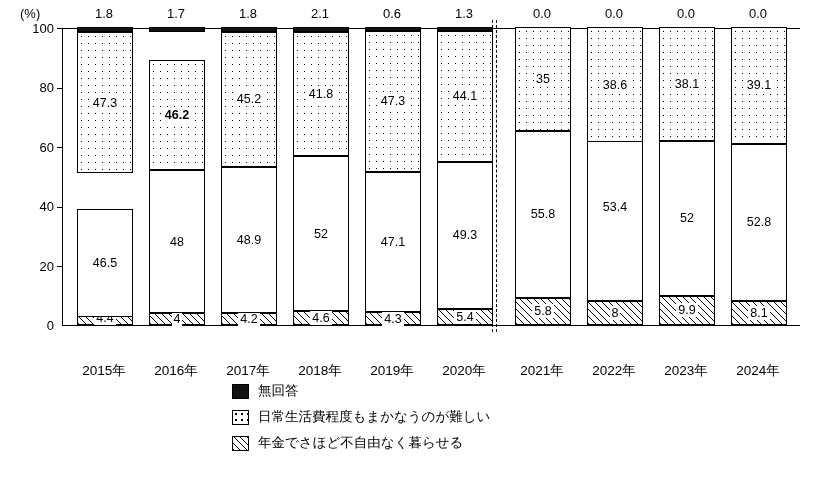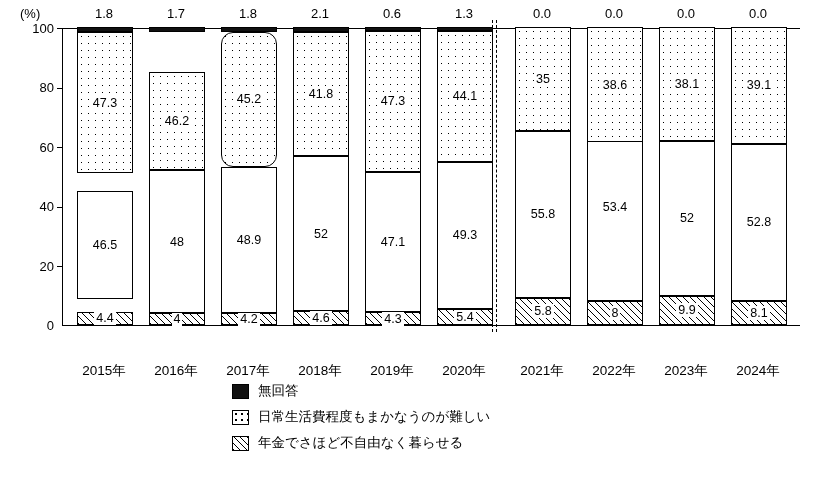--- a/index.html
+++ b/index.html
@@ -196,50 +196,50 @@
     <div class="tick" style="top:0px;"></div>
     <div class="tick" style="top:59.6px;"></div>
     <div class="tick" style="top:119.2px;"></div>
     <div class="tick" style="top:178.8px;"></div>
     <div class="tick" style="top:238.4px;"></div>
 
     <div class="bar" style="left:14px;">
       <div class="seg seg-hatch" style="bottom:0; height:13.1px;">
           <span class="seg-label">4.4</span>
         </div>
-      <div class="seg seg-white" style="bottom:26px; height:108px;">
+      <div class="seg seg-white" style="bottom:8px; height:108px;">
           <span class="seg-label">46.5</span>
         </div>
       <div class="seg seg-dots" style="bottom:151.7px; height:141.0px;">
           <span class="seg-label">47.3</span>
         </div>
       <div class="seg seg-black" style="bottom:292.7px; height:5.3px;"></div>
     </div>
 
     <div class="bar" style="left:86px;">
       <div class="seg seg-hatch" style="bottom:0; height:11.9px;">
           <span class="seg-label">4</span>
         </div>
       <div class="seg seg-white" style="bottom:11.9px; height:143.0px;">
           <span class="seg-label">48</span>
         </div>
-      <div class="seg seg-dots" style="bottom:154.9px; height:98px;">
+      <div class="seg seg-dots" style="bottom:154.9px; height:110px;font-weight:bold;">
           <span class="seg-label">46.2</span>
         </div>
       <div class="seg seg-black" style="bottom:292.6px; height:5.1px;"></div>
     </div>
 
     <div class="bar" style="left:158px;">
       <div class="seg seg-hatch" style="bottom:0; height:12.5px;">
           <span class="seg-label">4.2</span>
         </div>
       <div class="seg seg-white" style="bottom:12.5px; height:145.7px;">
           <span class="seg-label">48.9</span>
         </div>
-      <div class="seg seg-dots" style="bottom:158.2px; height:134.7px;border-radius:12px;">
+      <div class="seg seg-dots" style="bottom:158.2px; height:134.7px;">
           <span class="seg-label">45.2</span>
         </div>
       <div class="seg seg-black" style="bottom:292.9px; height:5.3px;"></div>
     </div>
 
     <div class="bar" style="left:230px;">
       <div class="seg seg-hatch" style="bottom:0; height:13.7px;">
           <span class="seg-label">4.6</span>
         </div>
       <div class="seg seg-white" style="bottom:13.7px; height:155.0px;">

